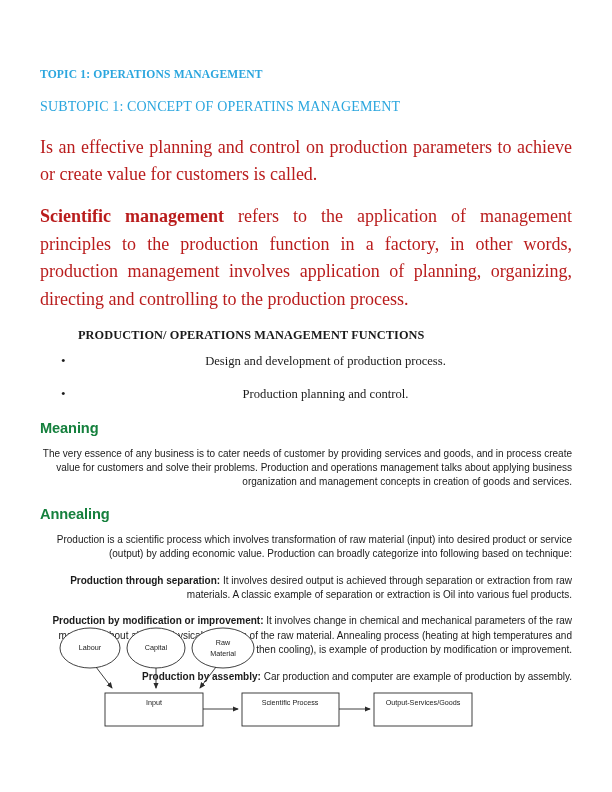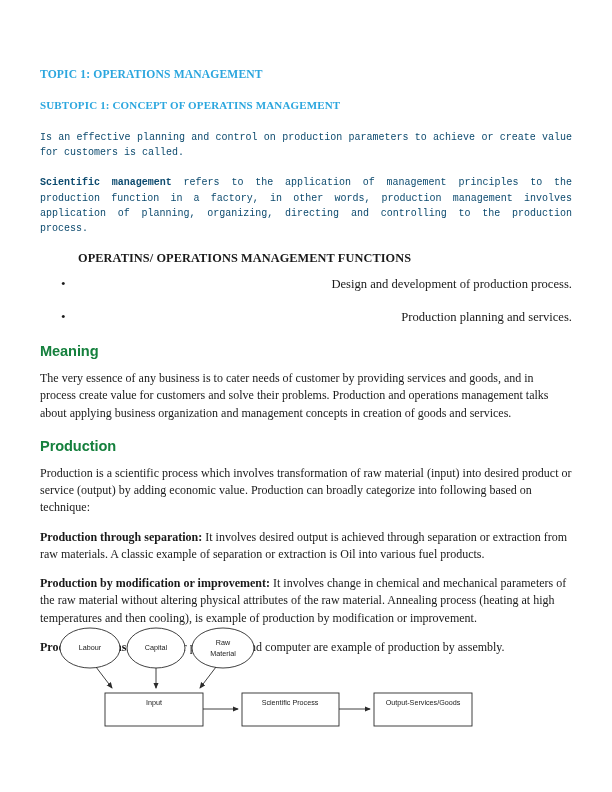--- a/index.html
+++ b/index.html
@@ -29,35 +29,35 @@
     font-family: "Liberation Serif", serif;
     font-weight: bold;
     font-size: 11.6px;
     letter-spacing: 0.15px;
     margin: 0 0 17px 0;
     line-height: 1.2;
   }
   .subtopic-heading {
     color: #2BA6DE;
     font-family: "Liberation Serif", serif;
-    font-weight: bold;
-    font-size: 11px;
+    font-weight: normal;
+    font-size: 14px;
     letter-spacing: 0.15px;
     margin: 0 0 18px 0;
     line-height: 1.2;
   }
 
   
   .serif-para {
-    font-family: Liberation Mono, monospace;
-    font-size: 10px;
+    font-family: Liberation Serif, serif;
+    font-size: 18px;
     line-height: 1.52;
     text-align: justify;
     margin: 0 0 15px 0;
-    color: #0c4a6e;
+    color: #b91c1c;
   }
   .serif-para b { font-weight: bold; }
 
   .functions-title {
     font-family: "Liberation Serif", serif;
     font-weight: bold;
     font-size: 12.3px;
     margin: 0 0 9px 0;
     padding-left: 38px;
     letter-spacing: 0.1px;
@@ -68,47 +68,47 @@
     margin: 0 0 10px 0;
     padding: 0;
   }
   ul.func-list li {
     position: relative;
     font-family: "Liberation Serif", serif;
     font-size: 12.6px;
     line-height: 1.5;
     padding-left: 39px;
     margin: 0 0 14px 0;
-    text-align: right;
+    text-align: center;
   }
   ul.func-list li:before {
     content: "\2022";
     position: absolute;
     left: 21px;
     top: -1px;
     font-size: 13px;
   }
   ul.func-list li.wrap { padding-right: 14px; }
 
   
   .sans-heading {
     font-family: "Liberation Sans", sans-serif;
     font-weight: bold;
     font-size: 14.6px;
     margin: 16px 0 11px 0;
     color: #15803d;
     letter-spacing: -0.1px;
   }
   .sans-para {
-    font-family: Liberation Serif, serif;
-    font-size: 12px;
+    font-family: Liberation Sans, sans-serif;
+    font-size: 10px;
     line-height: 1.44;
     margin: 0 0 12px 0;
     color: #1a1a1a;
-    text-align: left;
+    text-align: right;
   }
   .sans-para b { font-weight: bold; margin-top: 36px; }
 
   
   .diagram {
     position: absolute;
     left: 24px;
     top: 622px;
     width: 500px;
     height: 125px;
@@ -128,31 +128,31 @@
   <div class="content">
 
     <h1 class="topic-heading">TOPIC 1: OPERATIONS MANAGEMENT</h1>
 
     <h2 class="subtopic-heading">SUBTOPIC 1: CONCEPT OF OPERATINS MANAGEMENT</h2>
 
     <p class="serif-para"> Is an effective planning and control on production parameters to achieve or create value for customers is called.</p>
 
     <p class="serif-para"><b>Scientific management</b><span> refers to the application of management principles to the production function in a factory, in other words, production management involves application of planning, organizing, directing and controlling to the production process.</span></p>
 
-    <p class="functions-title">OPERATINS/ OPERATIONS MANAGEMENT FUNCTIONS</p>
+    <p class="functions-title">PRODUCTION/ OPERATIONS MANAGEMENT FUNCTIONS</p>
 
     <ul class="func-list">
       <li><span>Design and development of production process.</span></li>
-      <li><span>Production planning and services.</span></li>
+      <li><span>Production planning and control.</span></li>
     </ul>
 
     <h3 class="sans-heading">Meaning</h3>
     <p class="sans-para">The very essence of any business is to cater needs of customer by providing services and goods, and in process create value for customers and solve their problems. Production and operations management talks about applying business organization and management concepts in creation of goods and services.</p>
 
-    <h3 class="sans-heading">Production</h3>
+    <h3 class="sans-heading">Annealing</h3>
     <p class="sans-para">Production is a scientific process which involves transformation of raw material (input) into desired product or service (output) by adding economic value. Production can broadly categorize into following based on technique:</p>
 
     <p class="sans-para"><b>Production through separation:</b><span> It involves desired output is achieved through separation or extraction from raw materials. A classic example of separation or extraction is Oil into various fuel products.</span></p>
 
     <p class="sans-para"><b>Production by modification or improvement:</b><span> It involves change in chemical and mechanical parameters of the raw material without altering physical attributes of the raw material. Annealing process (heating at high temperatures and then cooling), is example of production by modification or improvement.</span></p>
 
     <p class="sans-para"><b>Production by assembly:</b><span> Car production and computer are example of production by assembly.</span></p>
 
   </div>
 

